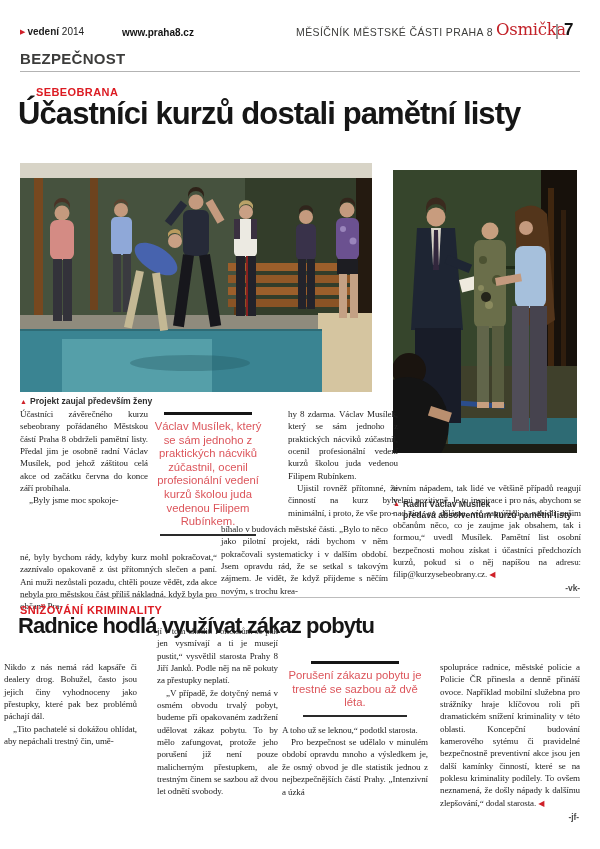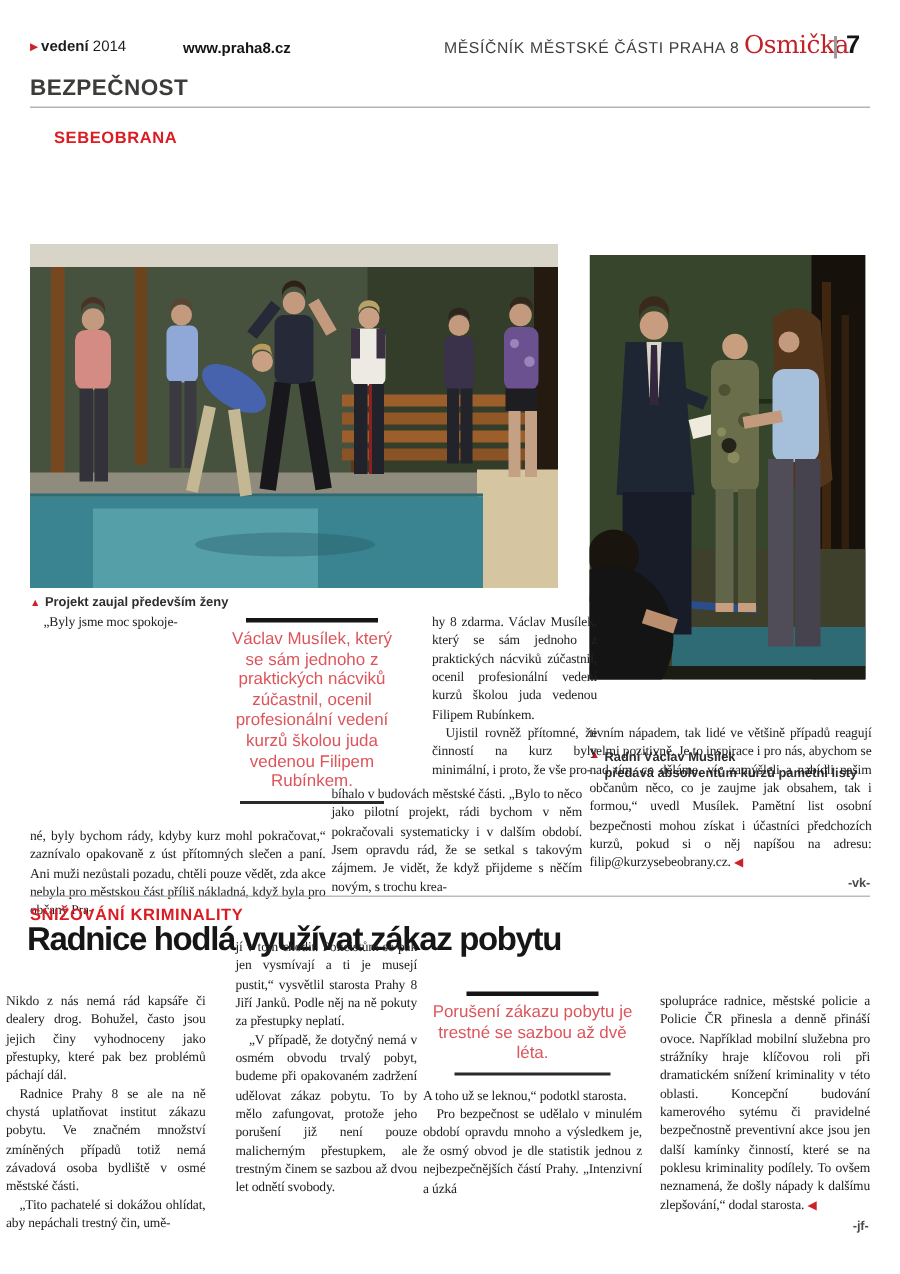--- a/index.html
+++ b/index.html
@@ -59,20 +59,21 @@
   </div>
   <div class="abs hdr-web sans">www.praha8.cz</div>
   <div class="abs hdr-pub sans">MĚSÍČNÍK MĚSTSKÉ ČÁSTI PRAHA 8</div>
   <div class="abs hdr-logo">Osmička</div>
   <div class="abs hdr-sep"></div>
   <div class="abs hdr-page sans">7</div>
   <div class="abs section-label sans">BEZPEČNOST</div>
   <div class="abs hdr-rule"></div>
 
   <div class="abs kicker sans" style="left:20px;top:86px;margin-left:16px;">SEBEOBRANA</div>
+  <div class="abs headline sans h1a">Účastníci kurzů dostali pamětní listy</div>
 
   <svg class="abs photo" style="left:20px;top:163px;" width="352" height="229" viewBox="0 0 352 229">
     <rect x="0" y="0" width="352" height="229" fill="#46523e"></rect>
     <rect x="0" y="0" width="352" height="15" fill="#d8d4c7"></rect>
     <rect x="225" y="15" width="127" height="145" fill="#333d2a"></rect>
     <rect x="14" y="15" width="9" height="142" fill="#77481f"></rect>
     <rect x="70" y="15" width="8" height="132" fill="#6d431e"></rect>
     <rect x="336" y="15" width="16" height="140" fill="#241a10"></rect>
 
     <g>
@@ -203,20 +204,21 @@
   </div>
   <div class="abs cap cap2" style="left:393px;top:455px;width:185px;margin-top:44px;">
     <span class="tri">▲</span>
     <span>
       <span>Radní Václav Musílek</span><br>
       <span>předává absolventům kurzů pamětní listy</span>
     </span>
   </div>
 
   <div class="abs body-col" style="left:20px;top:408px;width:128px;height:114px;">
+    <p>Účastníci závěrečného kurzu sebeobrany pořádaného Městskou částí Praha 8 obdrželi pamětní listy. Předal jim je osobně radní Václav Musílek, pod jehož záštitou celá akce od začátku června do konce září probíhala.</p>
     <p class="ind">„Byly jsme moc spokoje-</p>
   </div>
 
   <div class="abs quote-box" style="left:150px;top:412px;width:116px;">
     <div class="qrule-top"></div>
     <div class="quote-text">Václav Musílek, který se sám jednoho z praktických nácviků zúčastnil, ocenil profesionální vedení kurzů školou juda vedenou Filipem Rubínkem.</div>
     <div class="qrule-bot"></div>
   </div>
 
   <div class="abs body-col" style="left:288px;top:408px;width:110px;height:114px;">
@@ -236,21 +238,20 @@
     <span class="sig">-vk-</span>
   </div>
 
   <div class="abs mid-rule"></div>
 
   <div class="abs kicker sans" style="left:20px;top:604px;">SNIŽOVÁNÍ KRIMINALITY</div>
   <div class="abs headline sans h2a">Radnice hodlá využívat zákaz pobytu</div>
 
   <div class="abs body-col" style="left:4px;top:661px;width:133px;height:162px;">
     <p>Nikdo z nás nemá rád kapsáře či dealery drog. Bohužel, často jsou jejich činy vyhodnoceny jako přestupky, které pak bez problémů páchají dál.</p>
-    <p class="ind">Radnice Prahy 8 se ale na ně chystá uplatňovat institut zákazu pobytu. Ve značném množství zmíněných případů totiž nemá závadová osoba bydliště v osmé městské části.</p>
     <p class="ind">„Tito pachatelé si dokážou ohlídat, aby nepáchali trestný čin, umě-</p>
   </div>
 
   <div class="abs body-col" style="left:157px;top:625px;width:121px;height:162px;">
     <p>jí v tom chodit. Policistům se pak jen vysmívají a ti je musejí pustit,“ vysvětlil starosta Prahy 8 Jiří Janků. Podle něj na ně pokuty za přestupky neplatí.</p>
     <p class="ind">„V případě, že dotyčný nemá v osmém obvodu trvalý pobyt, budeme při opakovaném zadržení udělovat zákaz pobytu. To by mělo zafungovat, protože jeho porušení již není pouze malicherným přestupkem, ale trestným činem se sazbou až dvou let odnětí svobody.</p>
   </div>
 
   <div class="abs" style="left:282px;top:661px;width:146px;">
     <div class="quote-box">

